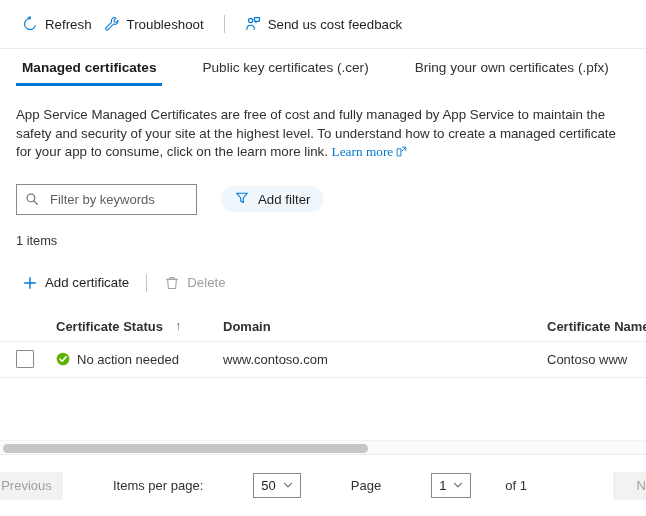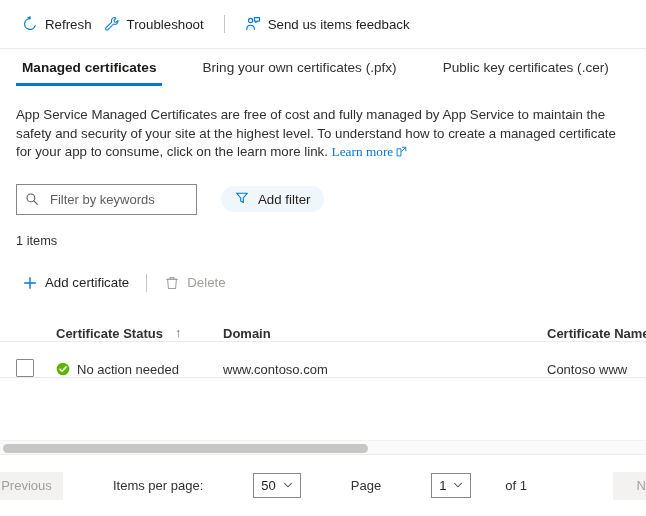--- a/index.html
+++ b/index.html
@@ -160,21 +160,21 @@
   }
 
   
   .table {
     margin: 14px 0 0 0;
     width: 100%;
     box-sizing: border-box;
   }
   .thead, .trow {
     display: flex;
-    align-items: flex-end;
+    align-items: center;
     padding: 0 16px;
     box-sizing: border-box;
   }
   .thead {
     height: 30px;
     border-bottom: 1px solid #edebe9;
   }
   .trow {
     height: 36px;
     border-bottom: 1px solid #edebe9;
@@ -312,33 +312,33 @@
   <div class="toolbar-sep"></div>
 
   <button class="cmd">
     <span class="ico">
       <svg width="16" height="16" viewBox="0 0 16 16">
         <circle cx="5.6" cy="4.5" r="2.1" fill="none" stroke="#0078d4" stroke-width="1.1"></circle>
         <path d="M1.8 13.4c0-2.5 1.7-4.1 3.8-4.1 2.1 0 3.8 1.6 3.8 4.1" fill="none" stroke="#0078d4" stroke-width="1.1" stroke-linecap="round"></path>
         <path d="M9.4 1.6h5.1v3.5h-2.2l-1.5 1.6V5.1H9.4z" fill="none" stroke="#0078d4" stroke-width="1.1" stroke-linejoin="round"></path>
       </svg>
     </span>
-    <span>Send us items feedback</span>
+    <span>Send us cost feedback</span>
   </button>
 </div>
 
 <div class="tabs">
   <div class="tab active">
     <span>Managed certificates</span>
   </div>
   <div class="tab">
+    <span>Public key certificates (.cer)</span>
+  </div>
+  <div class="tab">
     <span>Bring your own certificates (.pfx)</span>
-  </div>
-  <div class="tab">
-    <span>Public key certificates (.cer)</span>
   </div>
 </div>
 
 <div class="desc">
   <span>App Service Managed Certificates are free of cost and fully managed by App Service to maintain the safety and security of your site at the highest level. To understand how to create a managed certificate for your app to consume, click on the learn more link.</span>
   <a class="link"><span>Learn more</span></a><span class="ext-ico">
     <svg width="11" height="11" viewBox="0 0 12 12">
       <path d="M1.2 3.1h4.2v7.7H1.2z" fill="none" stroke="#0078d4" stroke-width="1"></path>
       <path d="M6.6 1.3h4.1v4.1" fill="none" stroke="#0078d4" stroke-width="1" stroke-linejoin="round"></path>
       <path d="M10.5 1.5 L5.9 6.1" fill="none" stroke="#0078d4" stroke-width="1"></path>

